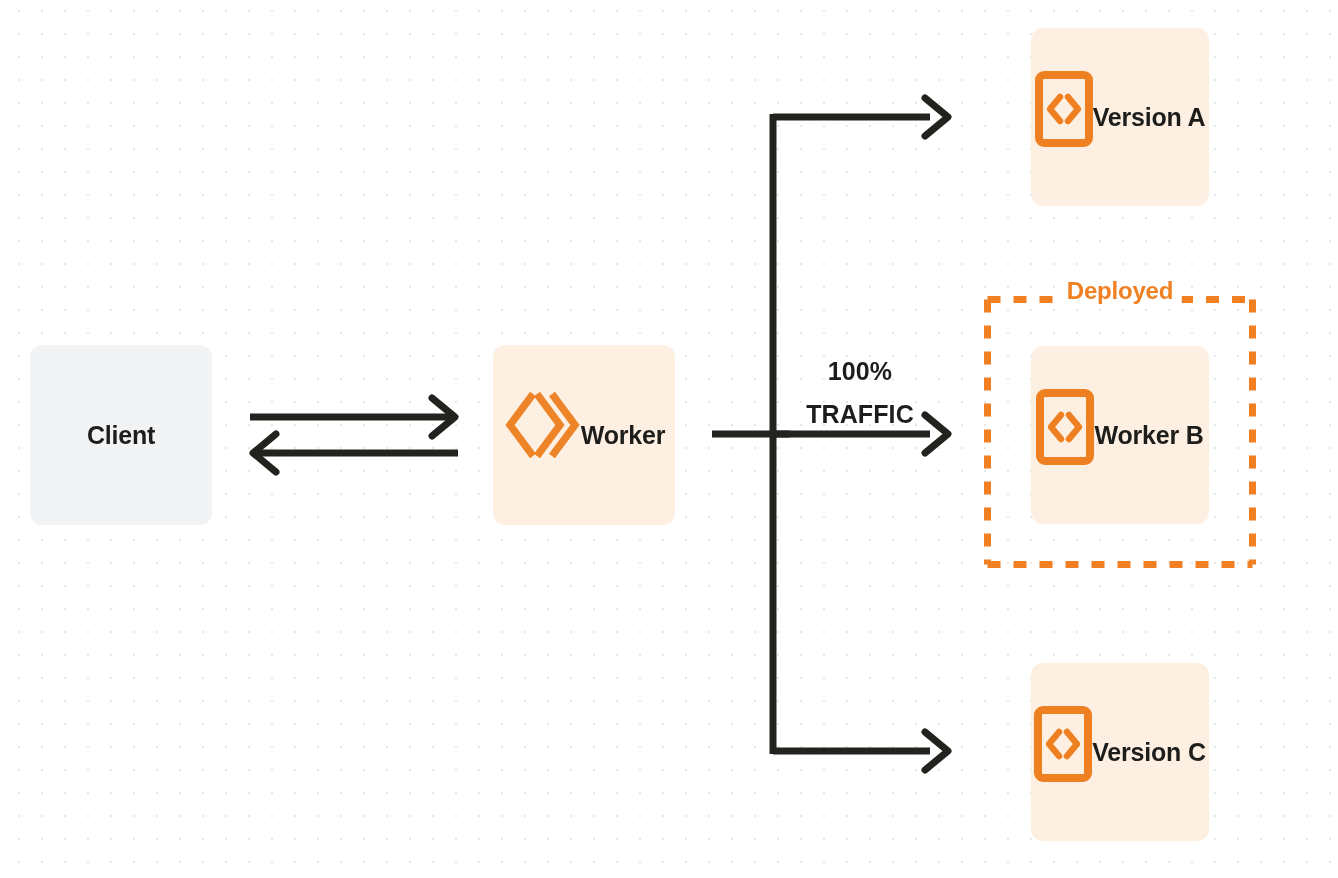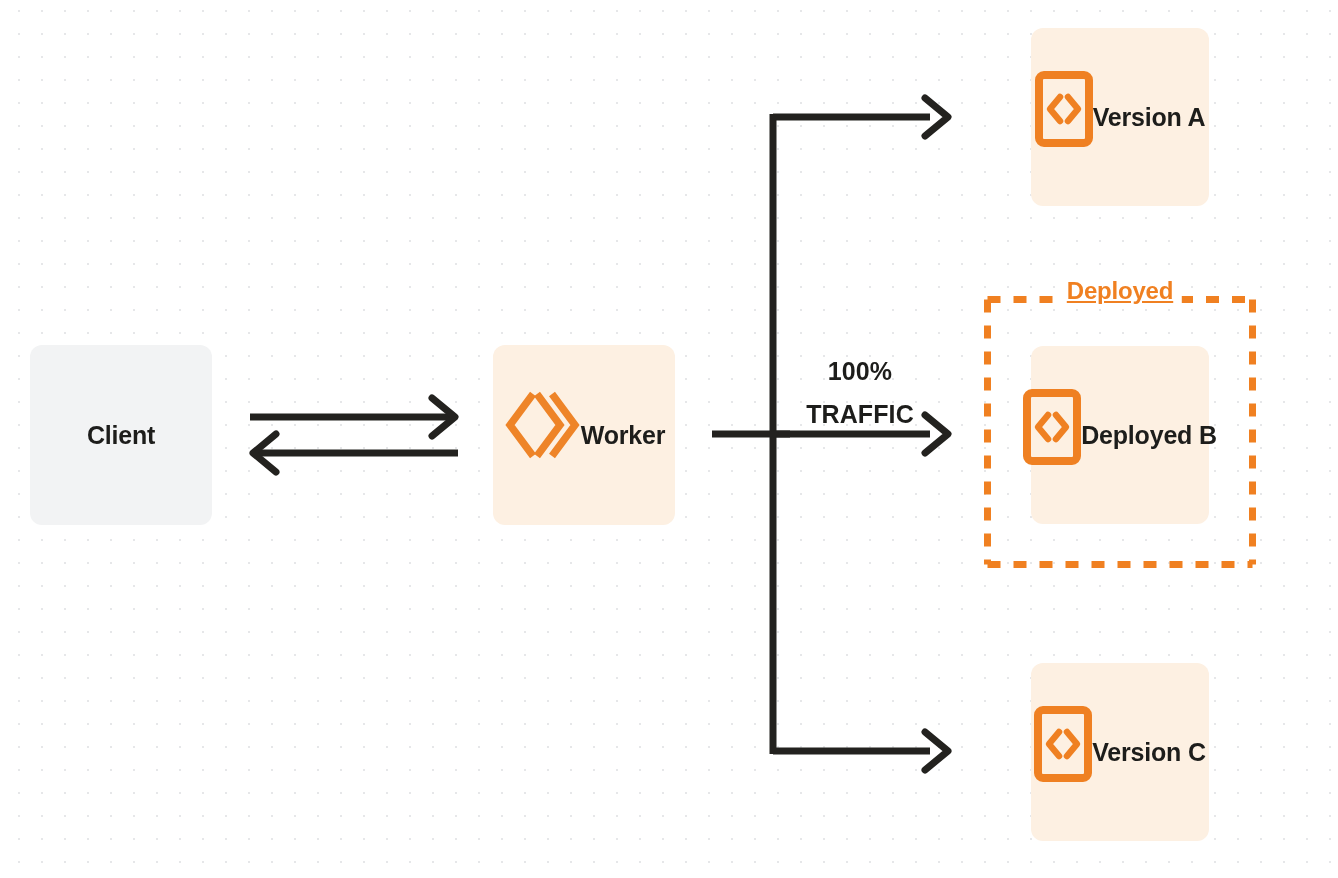--- a/index.html
+++ b/index.html
@@ -101,21 +101,20 @@
     top: -17px;
     transform: translateX(-50%);
     background: #ffffff;
     padding: 0 9px;
     font-size: 24px;
     font-weight: bold;
     color: #f08021;
     letter-spacing: -0.2px;
     white-space: nowrap;
     line-height: 1;
-    text-decoration: underline;
   }
 
   
   #connectors {
     position: absolute;
     left: 0;
     top: 0;
     width: 1338px;
     height: 878px;
   }
@@ -227,21 +226,21 @@
   </div>
 
   <div id="version-b-node" class="node version-node">
     <span class="code-icon">
       <svg width="58" height="76" viewBox="0 0 58 76" aria-hidden="true">
         <rect x="4" y="4" width="50" height="68" rx="5" ry="5" fill="none" stroke="#ef8022" stroke-width="8"></rect>
         <polyline points="25,26 15,38 25,50" fill="none" stroke="#ef8022" stroke-width="6.5" stroke-linecap="round" stroke-linejoin="round"></polyline>
         <polyline points="33,26 43,38 33,50" fill="none" stroke="#ef8022" stroke-width="6.5" stroke-linecap="round" stroke-linejoin="round"></polyline>
       </svg>
     </span>
-    <span class="node-label">Deployed B</span>
+    <span class="node-label">Worker B</span>
   </div>
 
   <div id="version-c-node" class="node version-node">
     <span class="code-icon">
       <svg width="58" height="76" viewBox="0 0 58 76" aria-hidden="true">
         <rect x="4" y="4" width="50" height="68" rx="5" ry="5" fill="none" stroke="#ef8022" stroke-width="8"></rect>
         <polyline points="25,26 15,38 25,50" fill="none" stroke="#ef8022" stroke-width="6.5" stroke-linecap="round" stroke-linejoin="round"></polyline>
         <polyline points="33,26 43,38 33,50" fill="none" stroke="#ef8022" stroke-width="6.5" stroke-linecap="round" stroke-linejoin="round"></polyline>
       </svg>
     </span>

